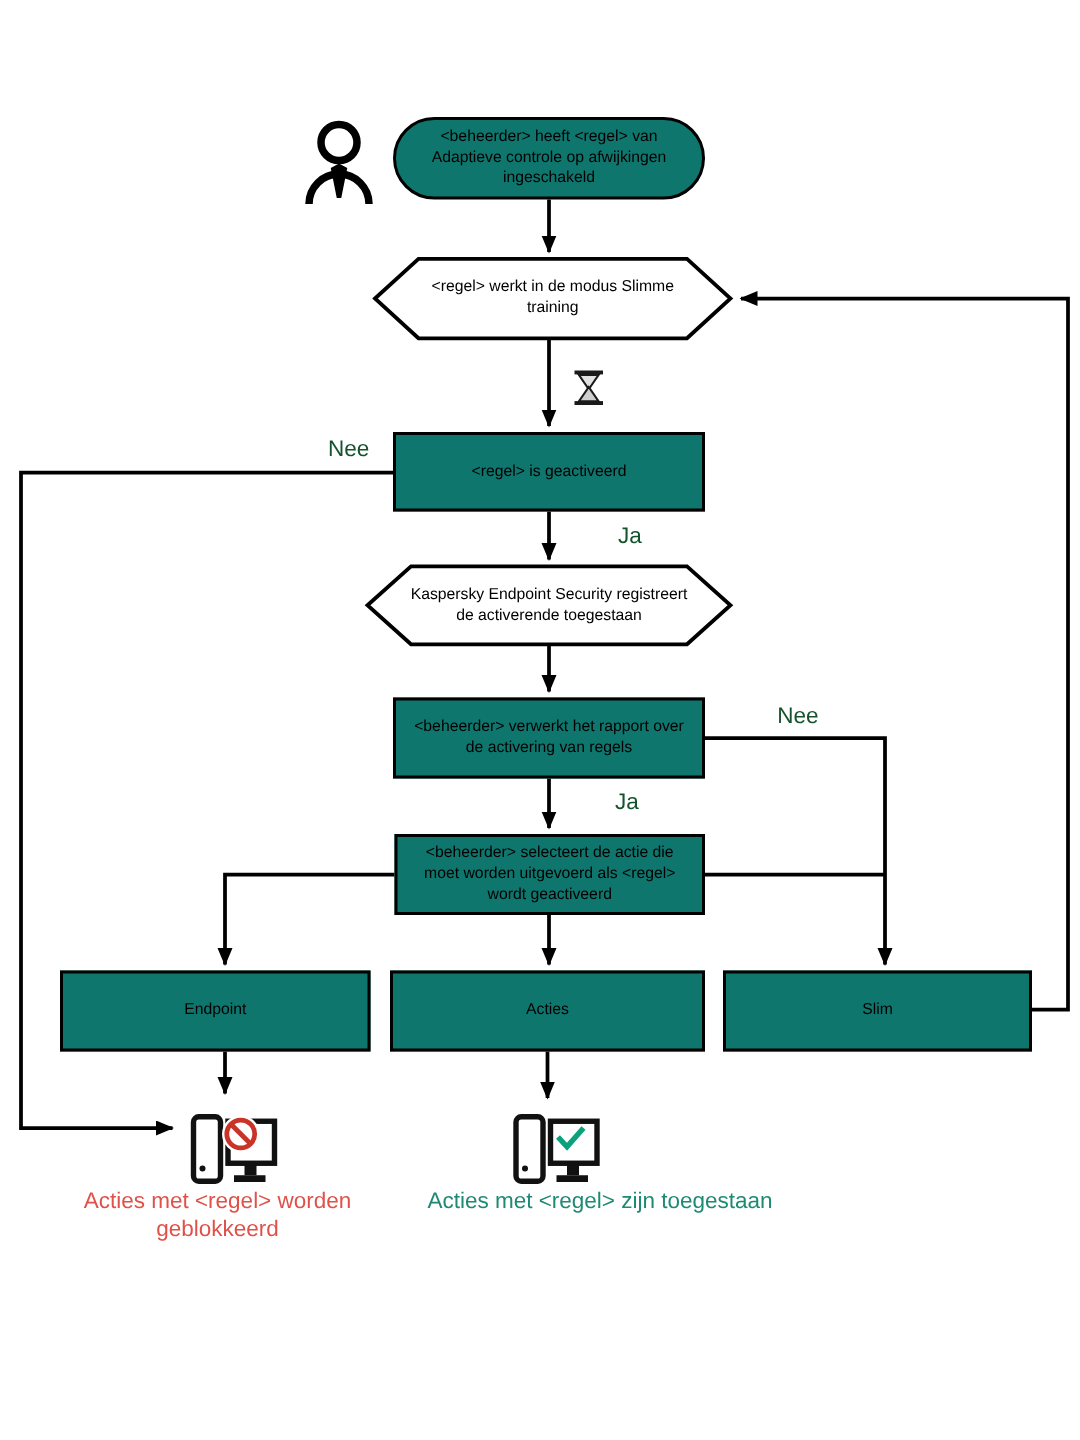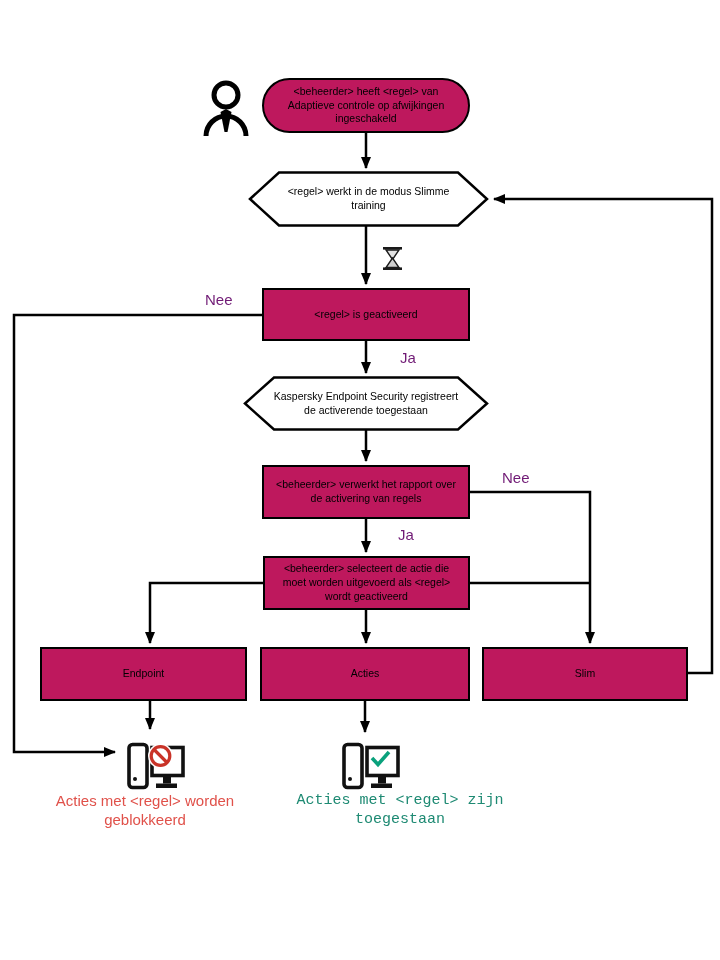--- a/index.html
+++ b/index.html
@@ -2,30 +2,30 @@
 <html><head>
 <meta charset="utf-8">
 <style>
   html,body{margin:0;padding:0;background:#fff;}
   #stage{
     position:relative;width:720px;height:960px;background:#ffffff;overflow:hidden;
     font-family:"Liberation Sans",sans-serif;color:#000;
   }
   #wires{position:absolute;left:0;top:0;width:720px;height:960px;}
   .node{
-    position:absolute;box-sizing:border-box;border:2.5px solid #000;background:#be185d;
+    position:absolute;box-sizing:border-box;border:2.5px solid #000;background:#0f766e;
     display:flex;align-items:center;justify-content:center;text-align:center;
     font-size:10.5px;line-height:1.32;
   }
   .stadium{border-radius:28px;padding:0 16px;}
   .hexlabel{
     position:absolute;box-sizing:border-box;display:flex;align-items:center;justify-content:center;
     text-align:center;font-size:10.5px;line-height:1.32;background:transparent;border:none;padding:10px 24px;
   }
-  .edge-label{position:absolute;font-size:15px;color:#701a75;text-align:left;}
+  .edge-label{position:absolute;font-size:15px;color:#14532d;text-align:center;}
   .note{position:absolute;font-size:15px;color:#000;white-space:nowrap;}
   .caption{position:absolute;font-size:15px;text-align:center;line-height:1.25;}
   .caption.blocked{color:#e0514a;}
   .caption.allowed{color:#1e8a73;}
 </style>
 </head>
 <body>
 
 <div id="stage">
 
@@ -133,15 +133,15 @@
     <span>Slim</span>
   </div>
 
   <div class="edge-label" style="left:205px;top:291px;width:55px;">Nee</div>
   <div class="edge-label" style="left:400px;top:349px;width:40px;">Ja</div>
   <div class="edge-label" style="left:502px;top:469px;width:60px;">Nee</div>
   <div class="edge-label" style="left:398px;top:526px;width:40px;">Ja</div>
 
 
   <div class="caption blocked" style="left:38px;top:792px;width:214px;">Acties met &lt;regel&gt; worden geblokkeerd</div>
-  <div class="caption allowed" style="left:278px;top:792px;width:244px;font-family:Liberation Mono, monospace;">Acties met &lt;regel&gt; zijn toegestaan</div>
+  <div class="caption allowed" style="left:278px;top:792px;width:244px;">Acties met &lt;regel&gt; zijn toegestaan</div>
 
 </div>
 
 </body></html>

